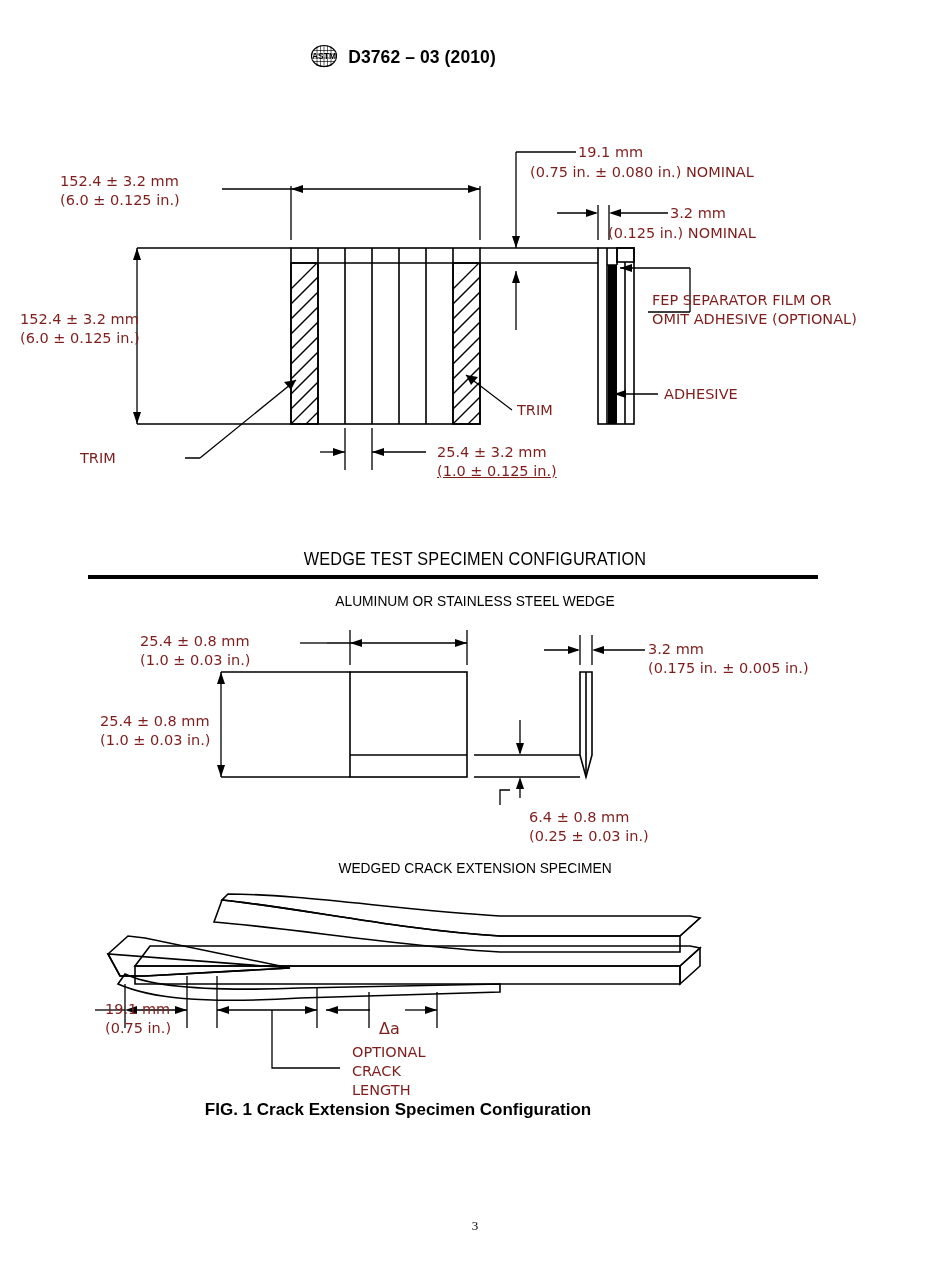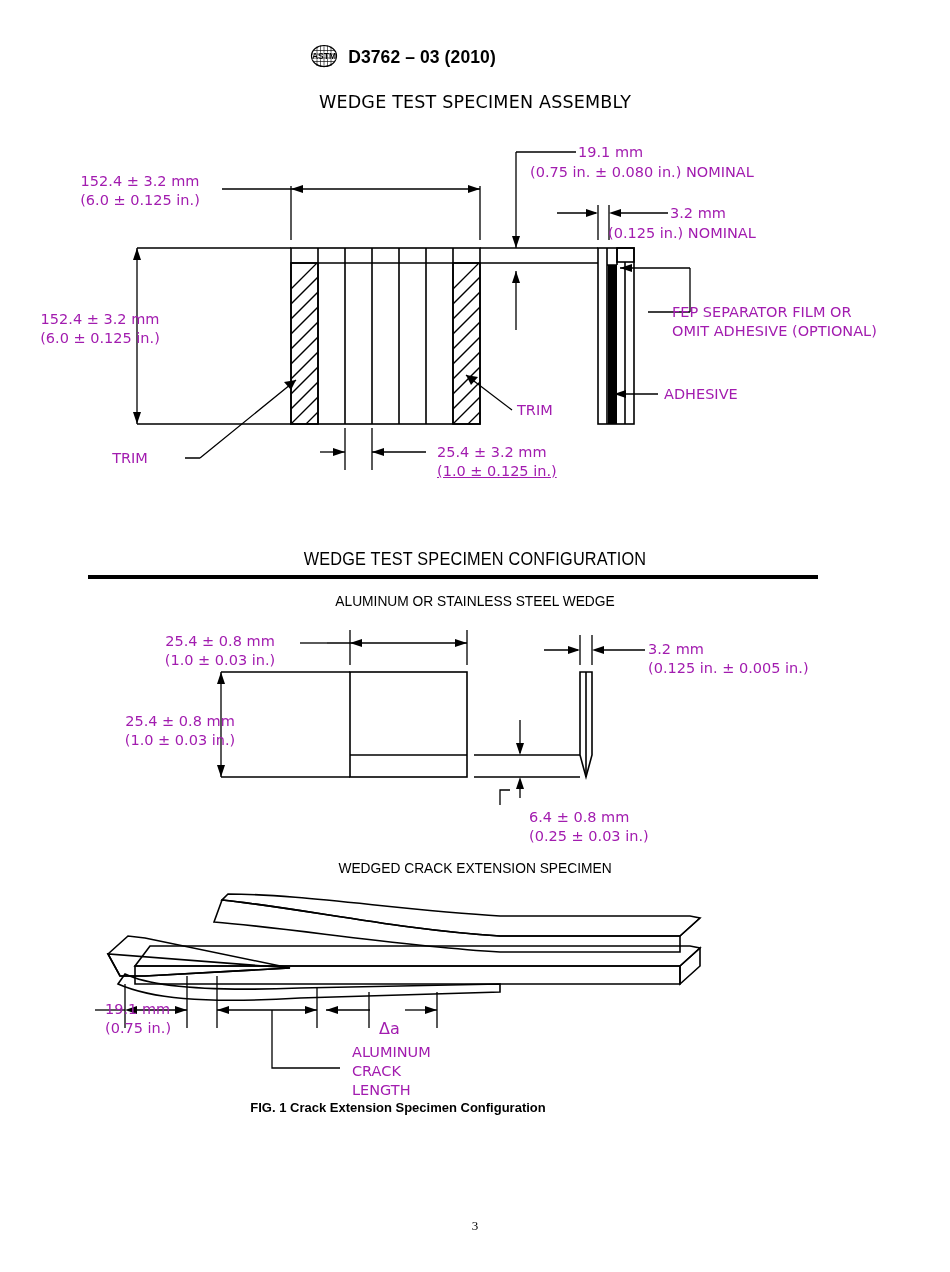--- a/index.html
+++ b/index.html
@@ -70,31 +70,31 @@
     position: absolute;
     background: #000;
   }
   
   .lbl {
     position: absolute;
     font-family: "DejaVu Sans", sans-serif;
     font-size: 14.5px;
     line-height: 18.5px;
     white-space: pre;
-    color: #a21caf;
-  }
-  .lbl.r { text-align: center; }
+    color: #7f1d1d;
+  }
+  .lbl.r { text-align: left; }
   .lbl.c { text-align: center; }
   
   .caption {
     position: absolute;
     width: 796px;
     text-align: center;
     font-family: "Liberation Sans", sans-serif;
-    font-size: 13px;
+    font-size: 17px;
     font-weight: bold;
     white-space: nowrap;
   }
   .pagenum {
     position: absolute;
     width: 950px;
     text-align: center;
     font-family: "Liberation Serif", serif;
     font-size: 13px;
   }
@@ -111,21 +111,20 @@
   <div class="header">
     <svg class="astm-logo" viewBox="0 0 60 52" style="position:relative;">
       <ellipse cx="30" cy="24" rx="25" ry="21" fill="none" stroke="#000" stroke-width="2.4"></ellipse>
       <path d="M8 13 L52 13 M6 20 L54 20 M6 28 L54 28 M9 35 L51 35" stroke="#000" stroke-width="1.3" fill="none"></path>
       <path d="M16 5 L16 44 M23 3 L23 46 M30 2 L30 47 M37 3 L37 46 M44 5 L44 44" stroke="#000" stroke-width="1.2" fill="none"></path>
       <text x="30" y="30" font-family="Liberation Sans, sans-serif" font-size="17" font-weight="bold" text-anchor="middle" fill="#000" stroke="#fff" stroke-width="0.6" paint-order="stroke">ASTM</text>
     </svg>
     <span class="std-desig">D3762 – 03 (2010)</span>
   </div>
 
-  <div class="sec-title" style="top:92px;">WEDGE TEST SPECIMEN ASSEMBLY</div>
 
   <svg width="950" height="540" style="top:0;left:0;">
     <g>
 
       <rect x="291" y="248" width="189" height="176" class="ln"></rect>
 
       <path class="ln" d="M318 248 L318 424 M345 248 L345 424 M372 248 L372 424 M399 248 L399 424 M426 248 L426 424 M453 248 L453 424"></path>
 
       <path class="ln" d="M291 263 L480 263"></path>
 
@@ -229,21 +228,21 @@
   <div class="lbl r" style="left:60px; top:172px; width:160px;"><span>152.4 ± 3.2 mm</span><br><span>(6.0 ± 0.125 in.)</span></div>
 
   <div class="lbl r" style="left:20px; top:310px; width:160px;"><span>152.4 ± 3.2 mm</span><br><span>(6.0 ± 0.125 in.)</span></div>
 
   <div class="lbl" style="left:578px; top:143px;"><span>19.1 mm</span></div>
   <div class="lbl" style="left:530px; top:163px;"><span>(0.75 in. ± 0.080 in.) NOMINAL</span></div>
 
   <div class="lbl" style="left:670px; top:204px;"><span>3.2 mm</span></div>
   <div class="lbl" style="left:608px; top:224px;"><span>(0.125 in.) NOMINAL</span></div>
 
-  <div class="lbl" style="left:652px; top:303px;margin-left:20px;"><span>FEP SEPARATOR FILM OR</span><br><span>OMIT ADHESIVE (OPTIONAL)</span></div>
+  <div class="lbl" style="left:652px; top:291px;"><span>FEP SEPARATOR FILM OR</span><br><span>OMIT ADHESIVE (OPTIONAL)</span></div>
 
   <div class="lbl" style="left:664px; top:385px;"><span>ADHESIVE</span></div>
 
   <div class="lbl" style="left:517px; top:401px;"><span>TRIM</span></div>
   <div class="lbl r" style="left:80px; top:449px; width:100px;"><span>TRIM</span></div>
 
   <div class="lbl" style="left:437px; top:443px;"><span>25.4 ± 3.2 mm</span></div>
   <div class="lbl" style="left:437px; top:462px;text-decoration:underline;"><span>(1.0 ± 0.125 in.)</span></div>
 
 
@@ -293,21 +292,21 @@
       <path class="ln-thin" d="M520 178 L520 160"></path>
       <polygon class="fillblk" points="520,157 516,169 524,169"></polygon>
       <path class="ln-thin" d="M500 185 L500 170 L510 170"></path>
     </g>
   </svg>
 
   <div class="lbl r" style="left:140px; top:632px; width:160px;"><span>25.4 ± 0.8 mm</span><br><span>(1.0 ± 0.03 in.)</span></div>
 
   <div class="lbl r" style="left:100px; top:712px; width:160px;"><span>25.4 ± 0.8 mm</span><br><span>(1.0 ± 0.03 in.)</span></div>
 
-  <div class="lbl" style="left:648px; top:640px;"><span>3.2 mm</span><br><span>(0.125 in. ± 0.005 in.)</span></div>
+  <div class="lbl" style="left:648px; top:640px;"><span>3.2 mm</span><br><span>(0.175 in. ± 0.005 in.)</span></div>
 
   <div class="lbl" style="left:516px; top:808px;margin-left:13px;"><span>6.4 ± 0.8 mm</span><br><span>(0.25 ± 0.03 in.)</span></div>
 
   <div class="subtitle" style="top:860px;">WEDGED CRACK EXTENSION SPECIMEN</div>
 
   <svg width="950" height="260" style="top:880px;">
 
     <g>
       <path class="ln" fill="#fff" d="M222 20 C300 28 400 50 500 56 L680 56 L700 38 L690 36 L500 36 C400 30 300 14 228 14 Z"></path>
       <path class="ln" fill="#fff" d="M222 20 C300 28 400 50 500 56 L680 56 L680 72 L500 72 C400 66 290 48 214 42 Z"></path>
@@ -355,19 +354,19 @@
 
     <g>
       <path class="ln-thin" d="M272 130 L272 188 L340 188"></path>
     </g>
   </svg>
 
   <div class="lbl" style="left:105px; top:1000px;"><span>19.1 mm</span><br><span>(0.75 in.)</span></div>
 
   <div class="lbl" style="left:379px; top:1020px; font-size:16px;"><span>Δa</span></div>
 
-  <div class="lbl" style="left:352px; top:1043px; line-height:19px;"><span>ALUMINUM</span><br><span>CRACK</span><br><span>LENGTH</span></div>
+  <div class="lbl" style="left:352px; top:1043px; line-height:19px;"><span>OPTIONAL</span><br><span>CRACK</span><br><span>LENGTH</span></div>
 
 
   <div class="caption" style="top:1100px;">FIG. 1 Crack Extension Specimen Configuration</div>
   <div class="pagenum" style="top:1218px;">3</div>
 
 </div>
 
 </body></html>

